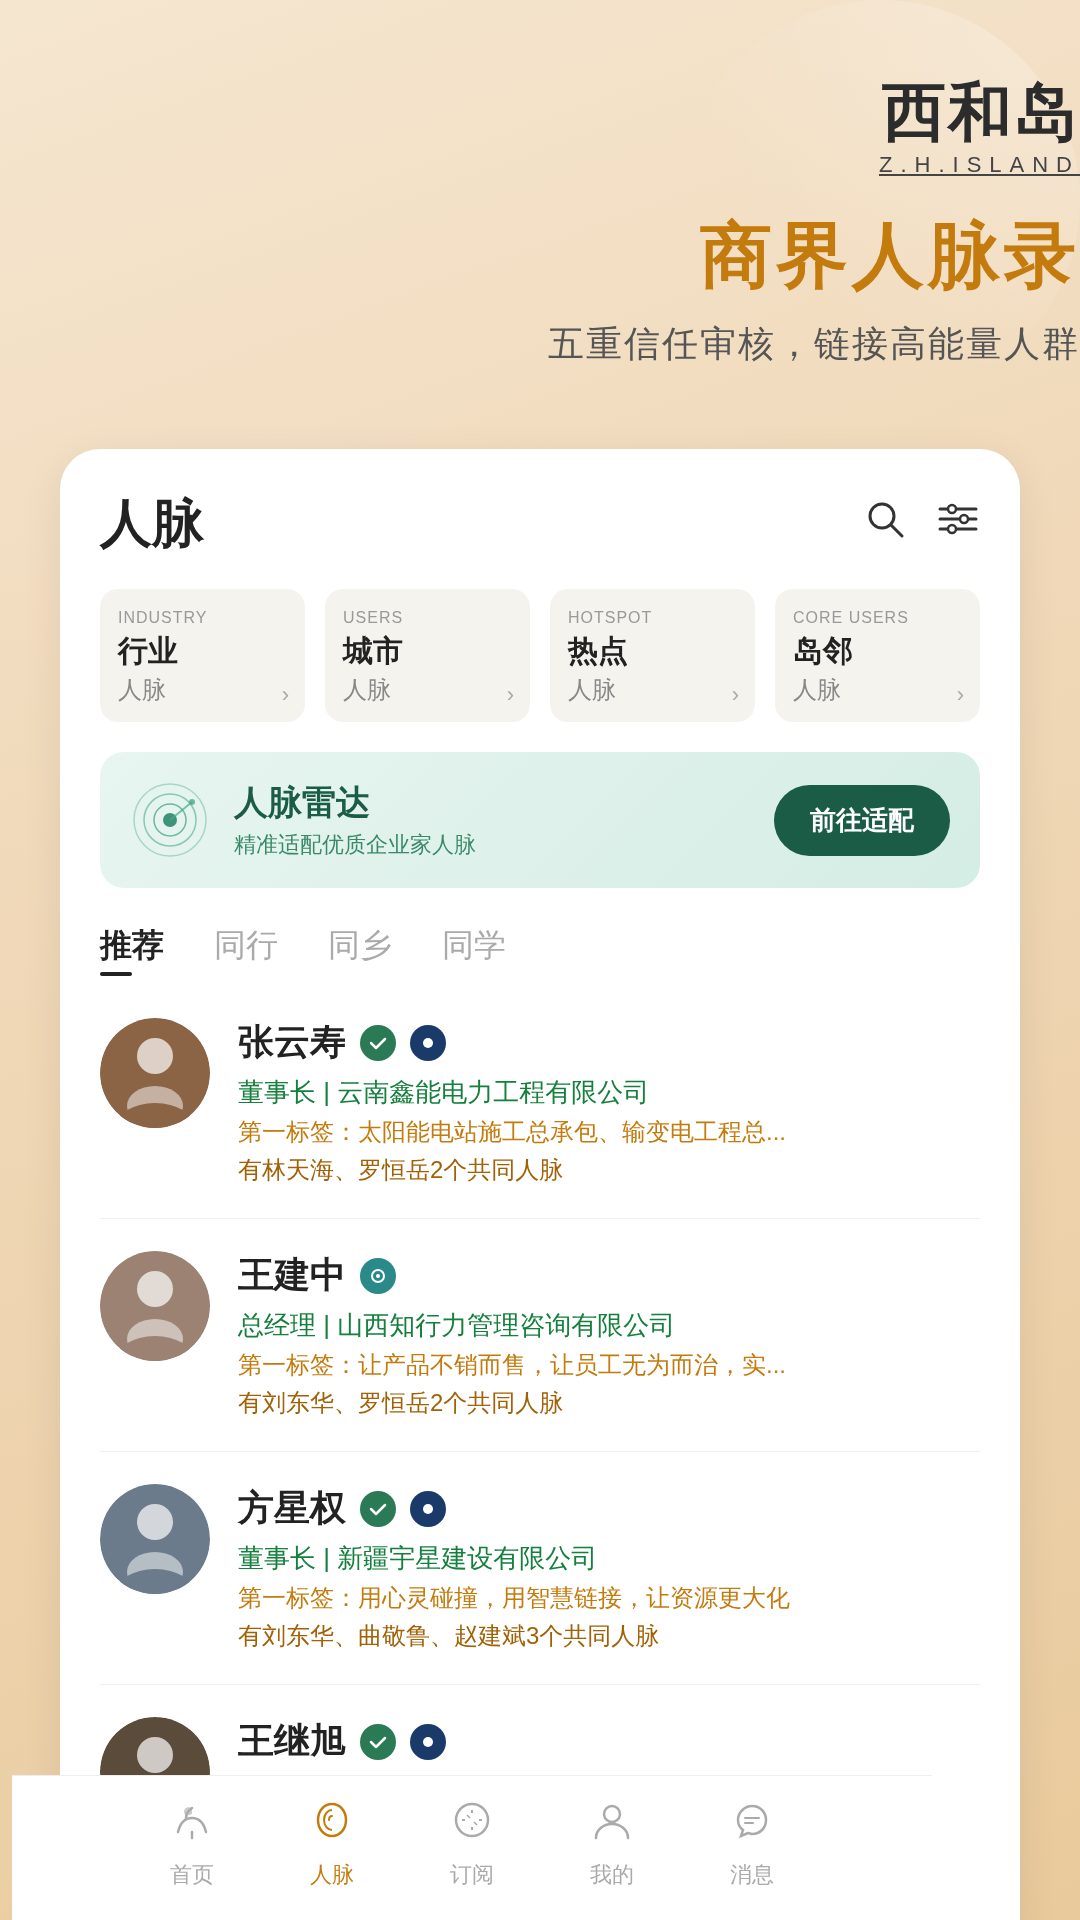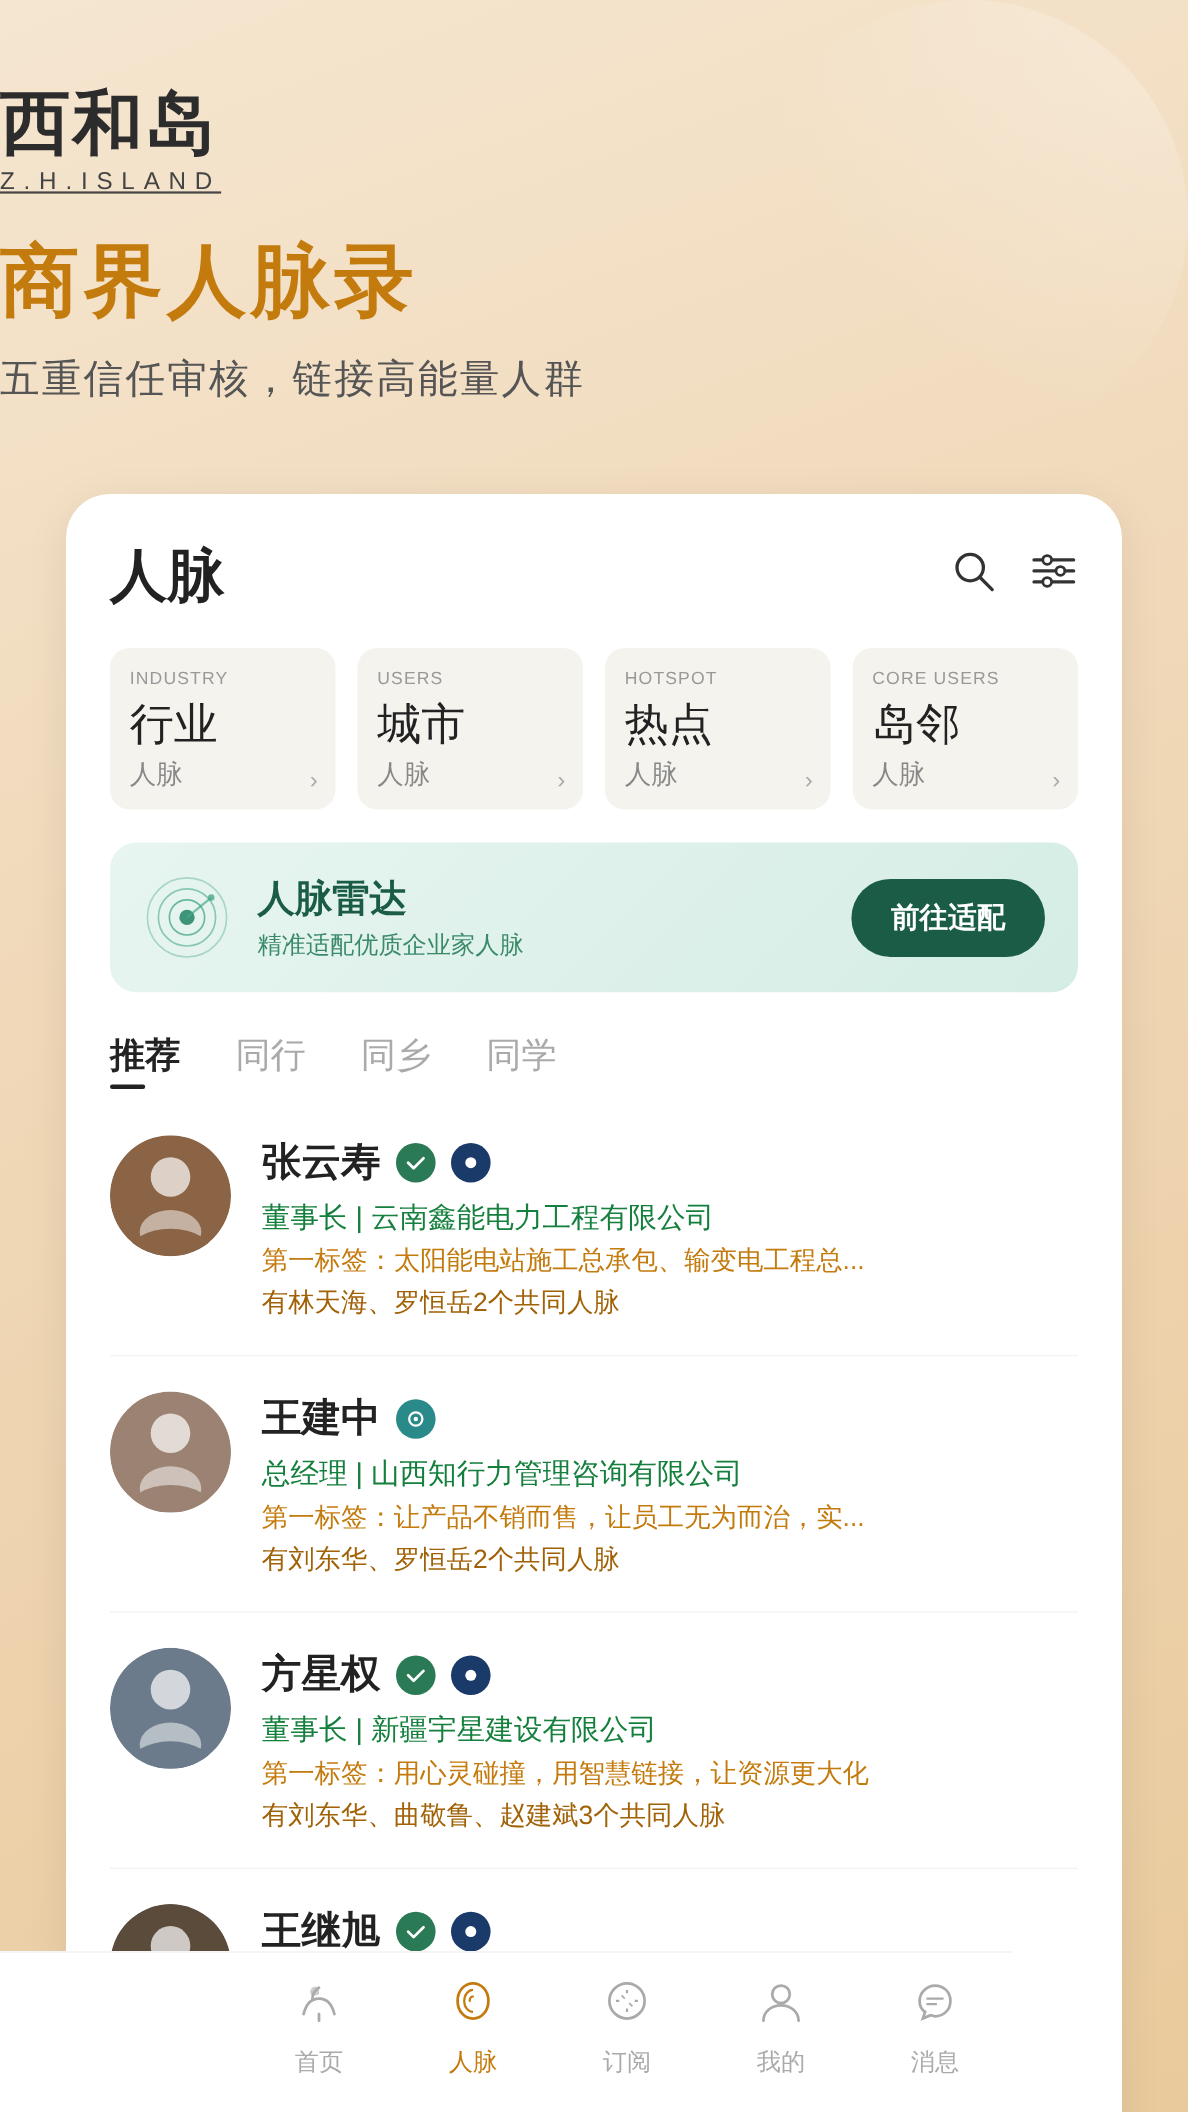--- a/index.html
+++ b/index.html
@@ -25,21 +25,21 @@
     }
 
     .page-wrapper {
       width: 1080px;
       min-height: 1920px;
       position: relative;
     }
 
     
     .header-area {
-      text-align: left;
+      text-align: right;
       padding-top: 80px;
       padding-bottom: 30px;
     }
 
     .logo-text {
       font-size: 64px;
       font-weight: 900;
       color: #2c2c2c;
       letter-spacing: 2px;
       line-height: 1;
@@ -127,22 +127,22 @@
     .category-en {
       font-size: 16px;
       color: #999;
       letter-spacing: 1px;
       font-weight: 500;
       display: block;
       margin-bottom: 4px;
     }
 
     .category-zh-title {
-      font-size: 40px;
-      font-weight: 400;
+      font-size: 30px;
+      font-weight: 700;
       color: #222;
       display: block;
     }
 
     .category-zh-sub {
       font-size: 24px;
       color: #888;
       display: block;
       margin-top: 2px;
     }
@@ -323,26 +323,26 @@
 
     .person-mutual {
       font-size: 24px;
       color: #a16207;
     }
 
     
     .bottom-nav {
       position: fixed;
       bottom: 0;
-      left: 0;
+      left: 12px;
       width: 920px;
       background: #fff;
       border-top: 1px solid #eee;
       display: flex;
-      justify-content: flex-end;
+      justify-content: center;
       align-items: center;
       padding: 20px 0 30px 0;
       z-index: 100;
     }
 
     .nav-item {
       display: flex;
       flex-direction: column;
       align-items: center;
       gap: 8px;

